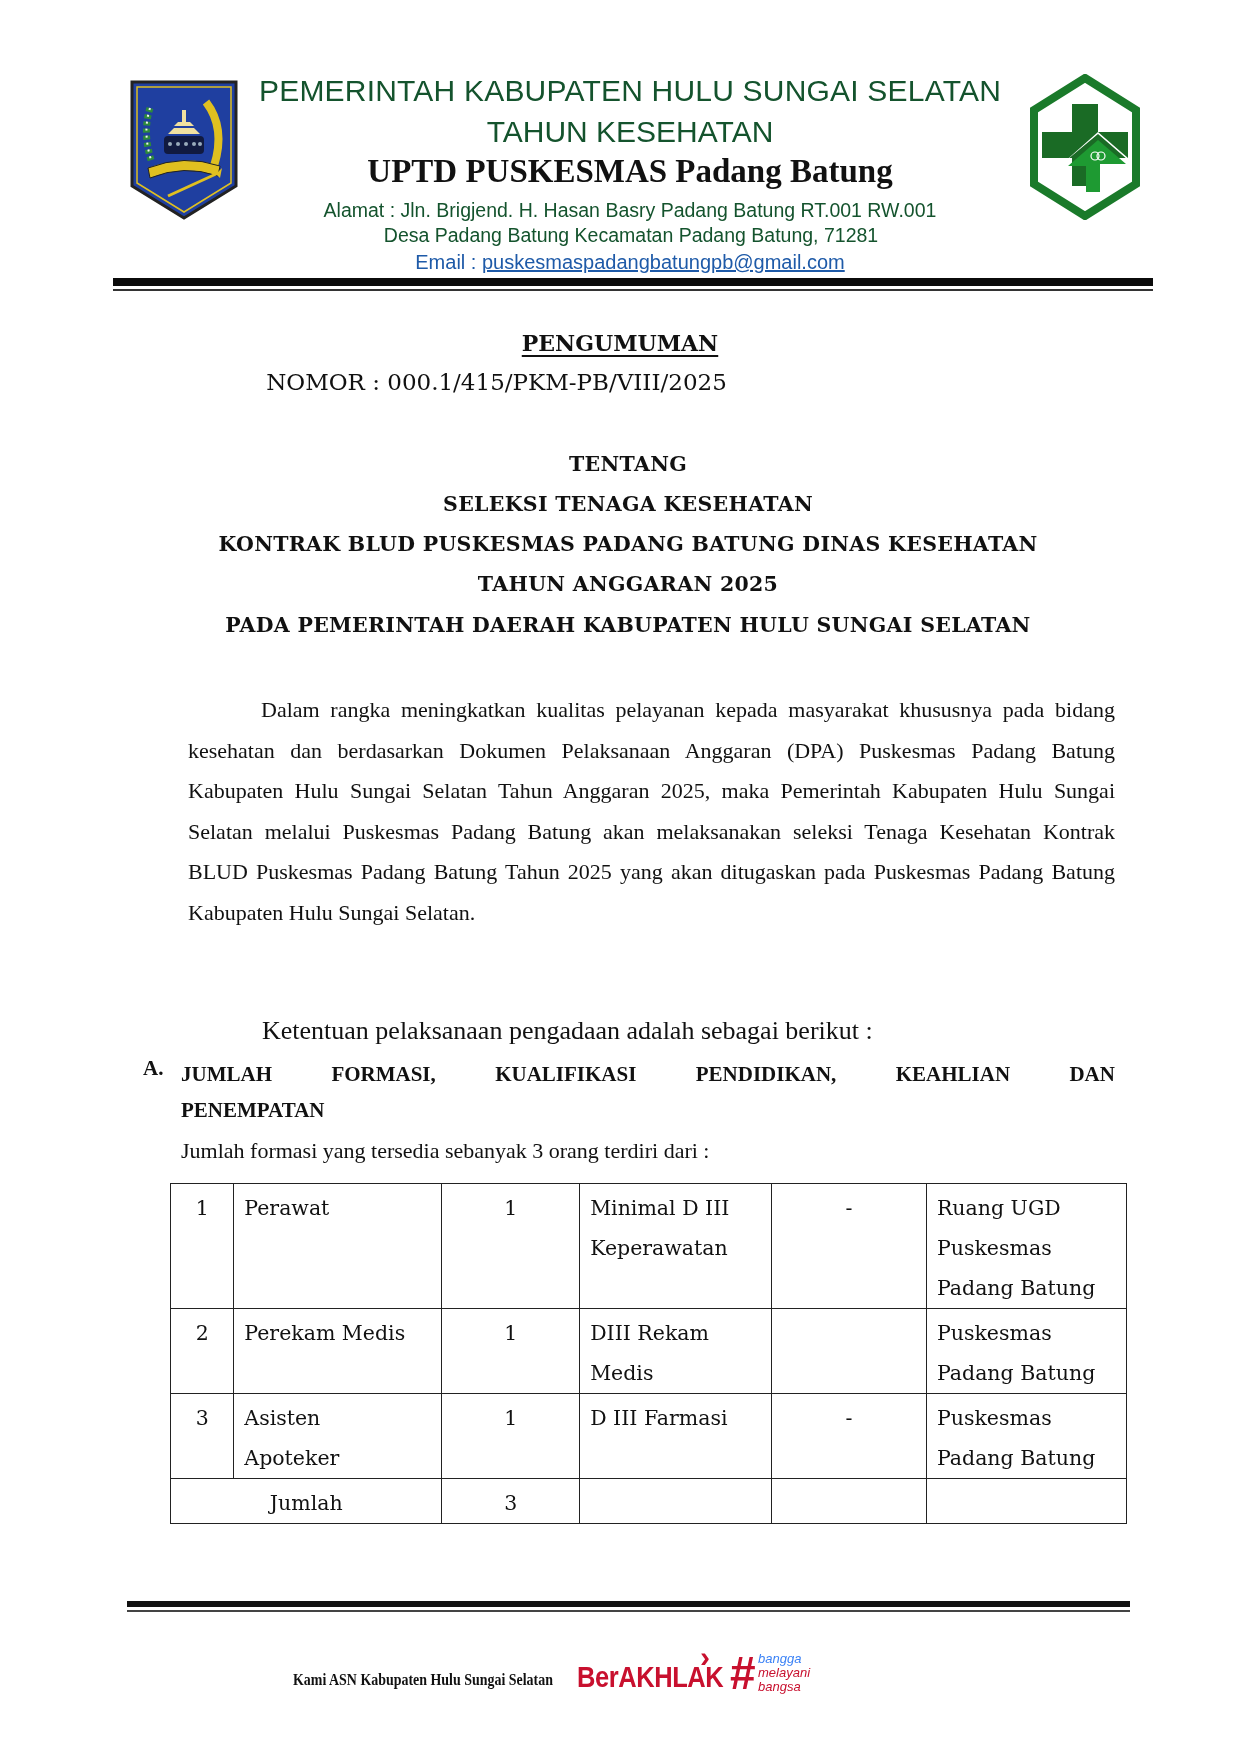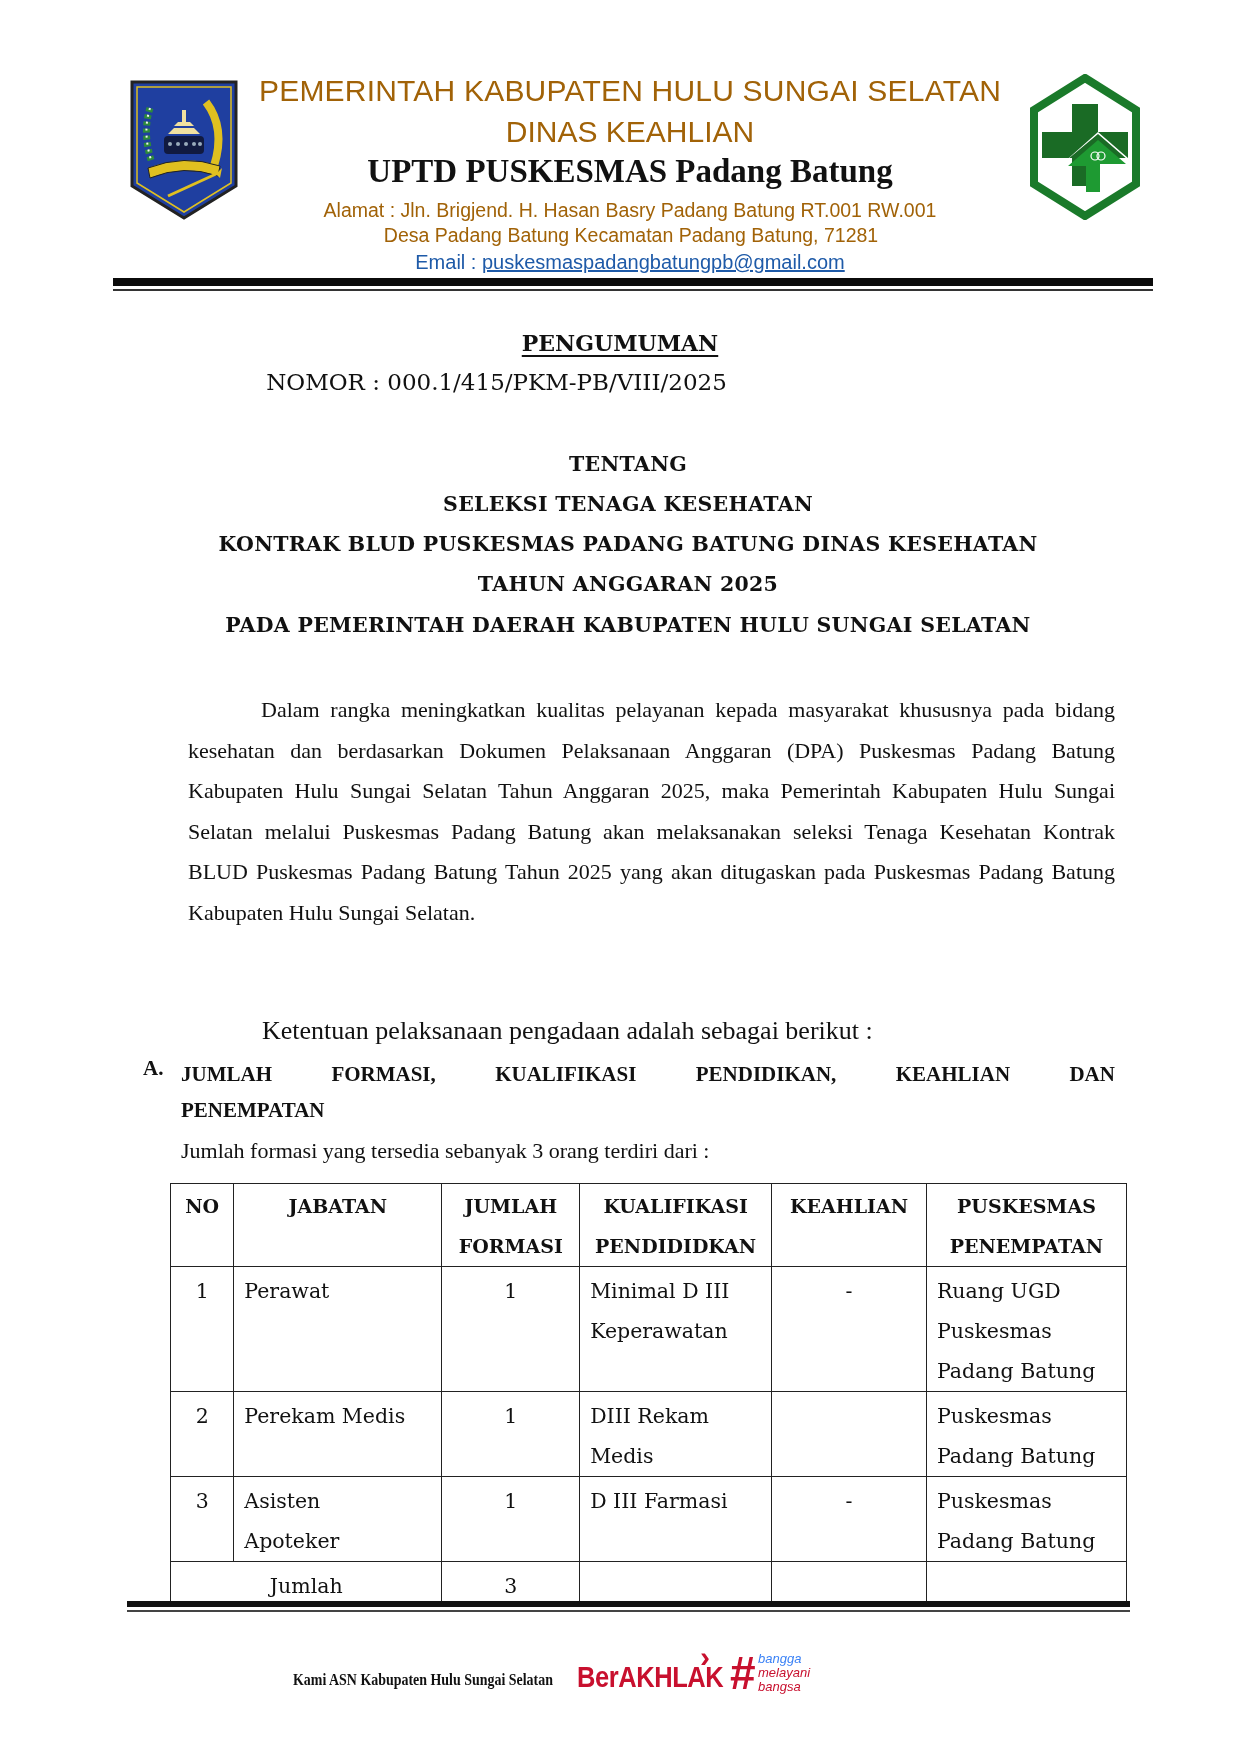--- a/index.html
+++ b/index.html
@@ -1,21 +1,21 @@
 <!DOCTYPE html>
 <html><head>
 <meta charset="utf-8">
 <style>
   html, body { margin:0; padding:0; background:#ffffff; }
   body { width:1240px; height:1753px; position:relative; overflow:hidden; color:#111; font-family:"DejaVu Serif", serif; }
   .abs { position:absolute; }
   .center { text-align:center; }
 
   
-  .kop-sans { font-family:"Liberation Sans", sans-serif; color:#a16207; }
+  .kop-sans { font-family:"Liberation Sans", sans-serif; color:#14532d; }
   .kop-l1 { left:240px; width:780px; top:74px; font-size:30px; letter-spacing:0.2px; }
   .kop-l2 { left:240px; width:780px; top:115px; font-size:30px; }
   .kop-l3 { left:240px; width:780px; top:153px; font-size:33px; font-weight:bold; font-family:"Liberation Serif", serif; }
   .kop-addr1 { left:240px; width:780px; top:199px; font-size:19.5px; }
   .kop-addr2 { left:241px; width:780px; top:224px; font-size:19.5px; }
   .kop-email { left:240px; width:780px; top:251px; font-size:20px; color:#1e5aa8; }
   .kop-email a { color:#1e5aa8; text-decoration:underline; }
   .rule-thick { left:113px; width:1040px; top:278px; height:8px; background:#0b0b0b; }
   .rule-thin { left:113px; width:1040px; top:289px; height:1.5px; background:#333; }
 
@@ -84,21 +84,21 @@
       <circle cx="72" cy="66" r="2" fill="#9ab"></circle>
 
     <path d="M20 90 Q56 76 92 88 L90 98 Q56 86 22 100 Z" fill="#e0c020" stroke="#222" stroke-width="1"></path>
 
     <line x1="40" y1="118" x2="88" y2="96" stroke="#e0c020" stroke-width="3"></line>
     <path d="M88 96 L94 90 L92 100 Z" fill="#e0c020"></path>
   </svg>
 </div>
 
 <div class="abs center kop-sans kop-l1">PEMERINTAH KABUPATEN HULU SUNGAI SELATAN</div>
-<div class="abs center kop-sans kop-l2">DINAS KEAHLIAN</div>
+<div class="abs center kop-sans kop-l2">TAHUN KESEHATAN</div>
 <div class="abs center kop-l3">UPTD PUSKESMAS Padang Batung</div>
 <div class="abs center kop-sans kop-addr1">Alamat : Jln. Brigjend. H. Hasan Basry Padang Batung RT.001 RW.001</div>
 <div class="abs center kop-sans kop-addr2">Desa Padang Batung Kecamatan Padang Batung, 71281</div>
 <div class="abs center kop-sans kop-email">
   <span>Email : </span><a>puskesmaspadangbatungpb@gmail.com</a>
 </div>
 
 <div class="abs" style="left:1028px;top:74px;width:114px;height:146px;">
   <svg width="114" height="146" viewBox="0 0 114 146">
     <path d="M57 4 L108 36 V110 L57 142 L6 110 V36 Z" fill="#fff" stroke="#1a7a2a" stroke-width="8"></path>
@@ -135,37 +135,20 @@
     <span>PENDIDIKAN,</span>
     <span>KEAHLIAN</span>
     <span>DAN</span>
   </div>
   <div>PENEMPATAN</div>
 </div>
 <div class="abs jumlah-line">Jumlah formasi yang tersedia sebanyak 3 orang terdiri dari :</div>
 
 <table class="formasi">
   <tbody>
-      <tr class="hdr">
-    <th class="c-no">NO</th>
-    <th class="c-jab">JABATAN</th>
-    <th class="c-jml">
-          <div>JUMLAH</div>
-          <div>FORMASI</div>
-        </th>
-    <th class="c-kua">
-          <div>KUALIFIKASI</div>
-          <div>PENDIDIDKAN</div>
-        </th>
-    <th class="c-kea">KEAHLIAN</th>
-    <th class="c-pus">
-          <div>PUSKESMAS</div>
-          <div>PENEMPATAN</div>
-        </th>
-  </tr>
   <tr class="r1">
     <td class="c-no">1</td>
     <td class="c-jab">
           <div>Perawat</div>
           <div></div>
         </td>
     <td class="c-jml">1</td>
     <td class="c-kua">
           <div>Minimal D III</div>
           <div>Keperawatan</div>

